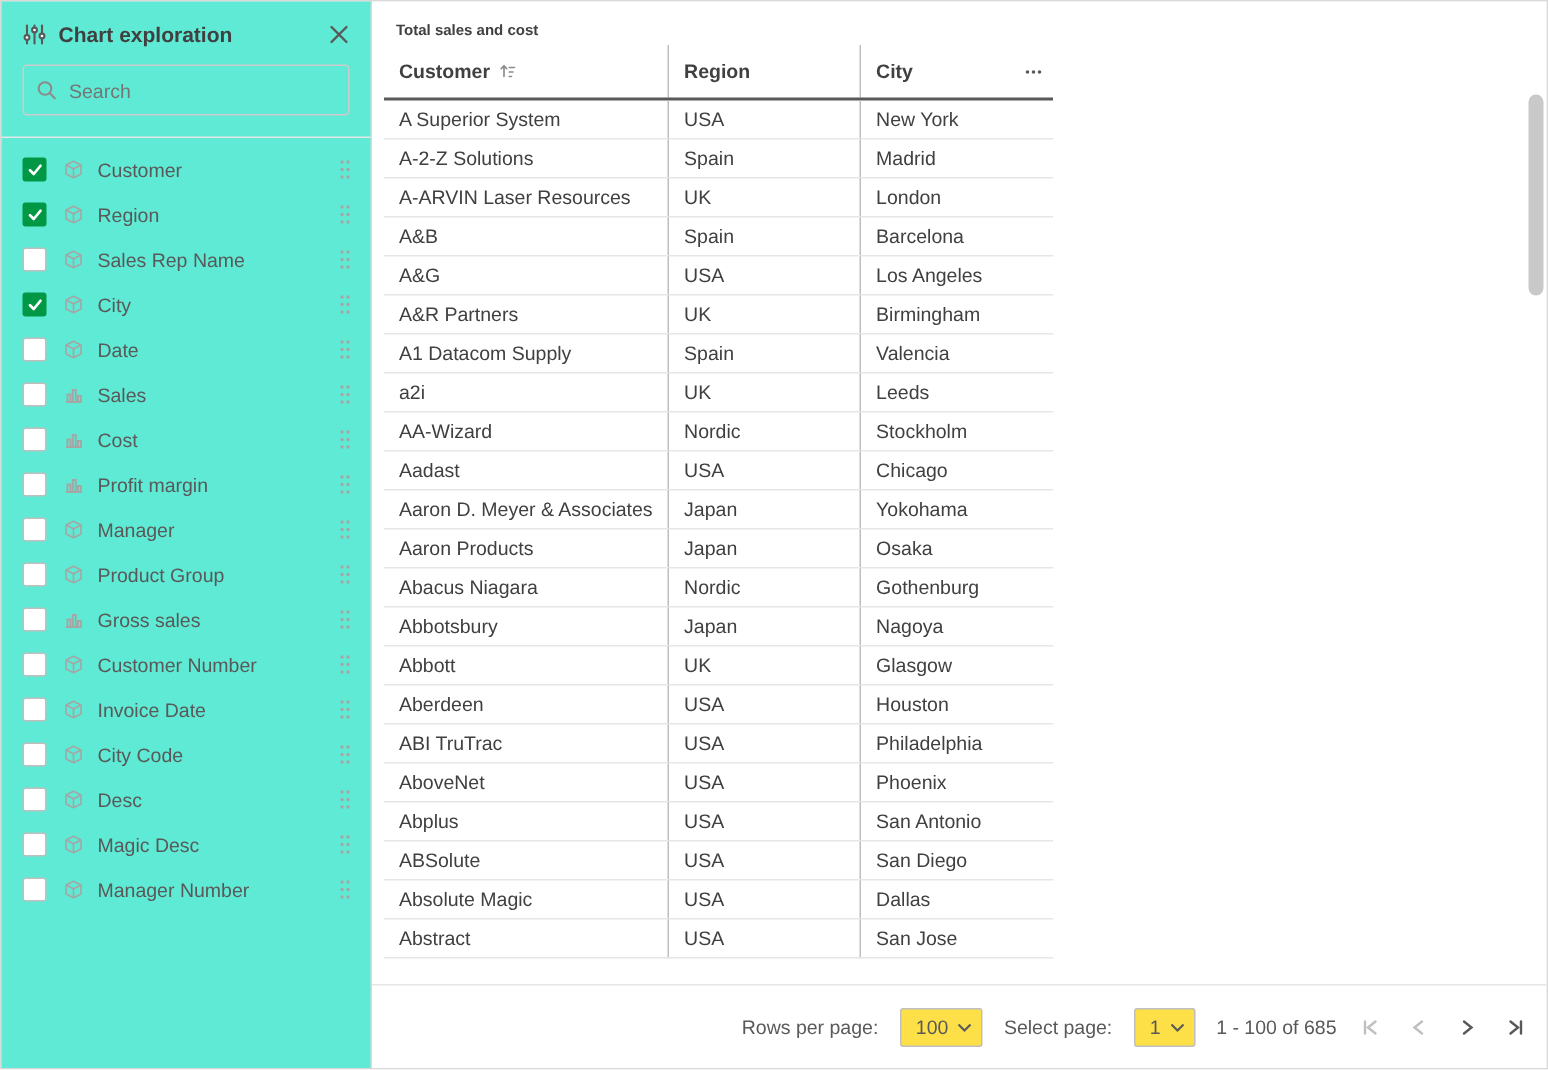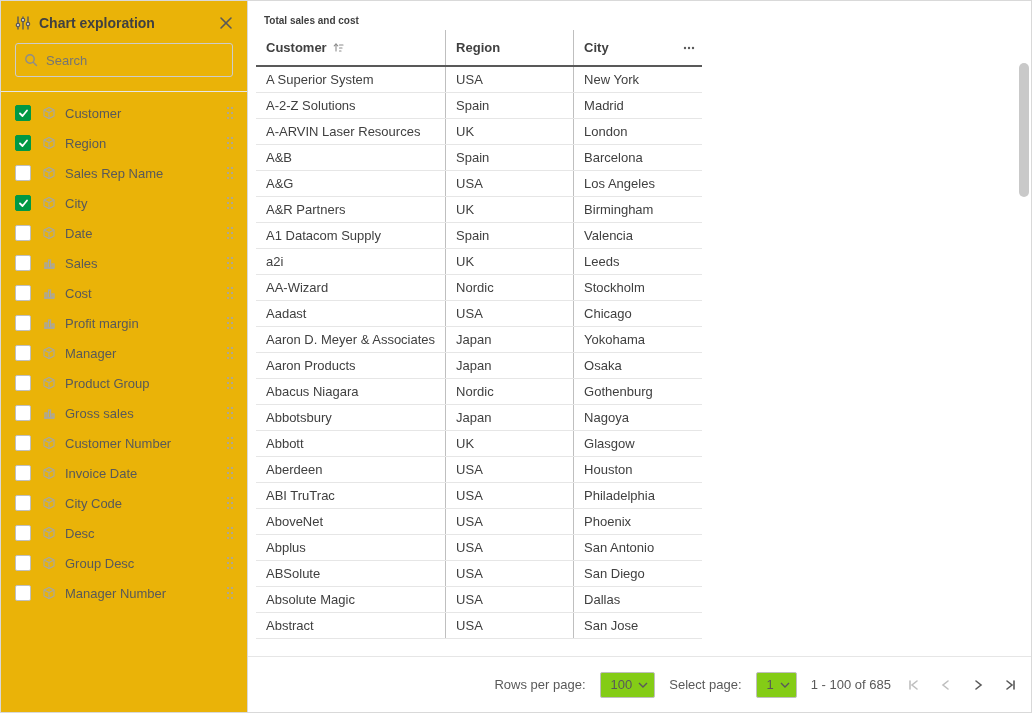--- a/index.html
+++ b/index.html
@@ -1,19 +1,19 @@
 <!DOCTYPE html>
 <html><head>
 <meta charset="utf-8">
 <style>
   * { box-sizing: border-box; }
   html, body { margin:0; padding:0; height:100%; font-family: -apple-system, BlinkMacSystemFont, "Segoe UI", Arial, sans-serif; font-size:13px; color:#404040; background:#f2f2f2; }
   .app { display:flex; width:1032px; height:713px; border:1px solid #d9d9d9; background:#f2f2f2; }
   
-  .sidebar { width:247px; flex:0 0 247px; background:#eab308; border-right:1px solid #d9d9d9; display:flex; flex-direction:column; }
+  .sidebar { width:247px; flex:0 0 247px; background:#5eead4; border-right:1px solid #d9d9d9; display:flex; flex-direction:column; }
   .panel-header { display:flex; align-items:center; padding:14px 14px 12px 14px; }
   .panel-title { font-weight:600; font-size:14px; margin-left:8px; flex:1; color:#404040; }
   .panel-close { cursor:pointer; color:#595959; font-size:16px; }
   .search-row { padding:0 14px 14px 14px; }
   .search-wrap { position:relative; border:1px solid #ccc; border-radius:3px; height:34px; display:flex; align-items:center; padding:0 8px; }
   .search-wrap input { border:none; outline:none; width:100%; font-size:13px; color:#595959; background:transparent; }
   .search-icon-wrap { margin-right:6px; color:#8c8c8c; }
   .divider { height:1px; background:#e6e6e6; margin:0; }
   .field-list { flex:1; overflow:auto; padding:6px 0; }
   .field-item { display:flex; align-items:center; height:30px; padding:0 10px 0 14px; }
@@ -31,21 +31,21 @@
   table { border-collapse:collapse; table-layout:fixed; }
   th, td { text-align:left; padding:5px 10px; font-size:13px; color:#404040; white-space:nowrap; overflow:hidden; text-overflow:ellipsis; }
   thead th { font-weight:600; height:36px; border-bottom:2px solid #595959; position:relative; }
   tbody td { border-bottom:1px solid #e6e6e6; height:25px; }
   .col-sep { border-right:1px solid #bfbfbf; }
   .th-inner { display:flex; align-items:center; gap:6px; }
   .sort-icon { color:#8c8c8c; font-size:10px; }
   .col-menu { position:absolute; right:6px; top:50%; transform:translateY(-50%); cursor:pointer; color:#595959; }
   
   .pager { height:56px; border-top:1px solid #e6e6e6; display:flex; align-items:center; justify-content:flex-end; padding:0 12px; gap:14px; font-size:13px; color:#595959; }
-  .select-box { border:1px solid #bfbfbf; border-radius:2px; height:26px; display:flex; align-items:center; padding:0 6px 0 10px; gap:6px; cursor:pointer; background:#84cc16; }
+  .select-box { border:1px solid #bfbfbf; border-radius:2px; height:26px; display:flex; align-items:center; padding:0 6px 0 10px; gap:6px; cursor:pointer; background:#fde047; }
   .nav-btn { width:18px; height:18px; display:flex; align-items:center; justify-content:center; cursor:pointer; }
   .nav-btn.disabled { color:#bfbfbf; cursor:default; }
   .nav-btn.enabled { color:#595959; }
   
   .vscroll { position:absolute; right:2px; top:60px; width:10px; height:600px; background:transparent; }
   .vscroll-thumb { position:absolute; right:0; top:2px; width:10px; height:134px; background:#c9c9c9; border-radius:5px; }
   svg { display:block; }
 </style>
 </head>
 <body>
@@ -484,21 +484,21 @@
           <span class="checkbox"></span>
           <span class="type-icon">
             <svg width="14" height="14" viewBox="0 0 14 14">
               <g fill="none" stroke="#a6a6a6" stroke-width="1.1" stroke-linejoin="round">
                 <polygon points="7,1.5 12,4 12,10 7,12.5 2,10 2,4"></polygon>
                 <polyline points="2,4 7,6.5 12,4"></polyline>
                 <line x1="7" y1="6.5" x2="7" y2="12.5"></line>
               </g>
             </svg>
           </span>
-          <span class="field-label">Group Desc</span>
+          <span class="field-label">Magic Desc</span>
           <span class="drag-handle">
             <svg width="10" height="16" viewBox="0 0 10 16">
               <g fill="#a6a6a6">
                 <circle cx="3" cy="3" r="1.1"></circle>
                 <circle cx="7" cy="3" r="1.1"></circle>
                 <circle cx="3" cy="8" r="1.1"></circle>
                 <circle cx="7" cy="8" r="1.1"></circle>
                 <circle cx="3" cy="13" r="1.1"></circle>
                 <circle cx="7" cy="13" r="1.1"></circle>
               </g>

